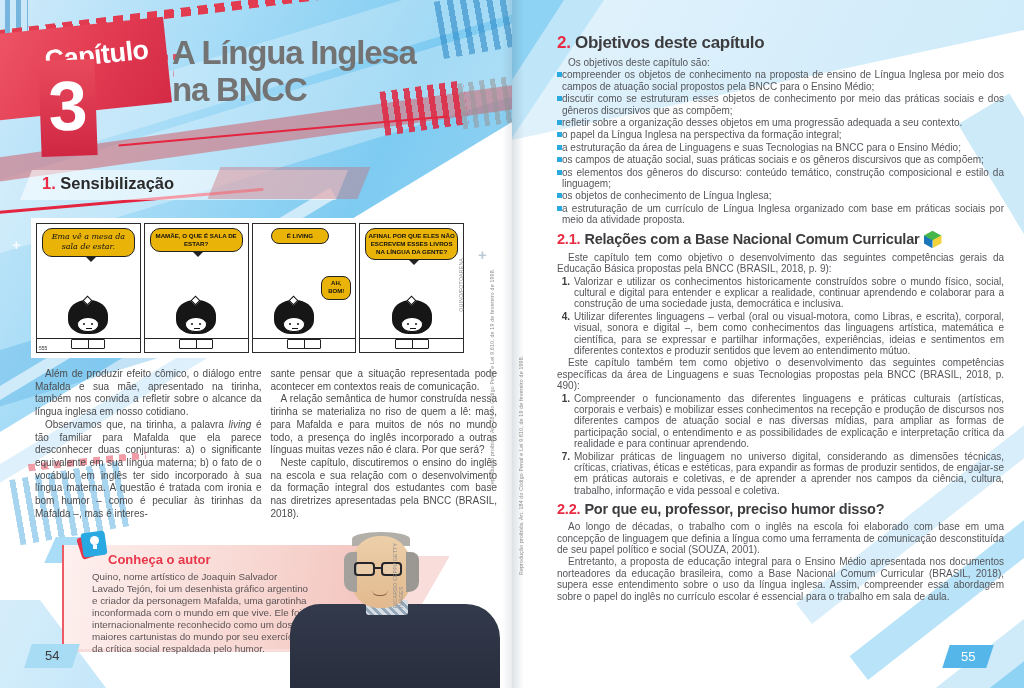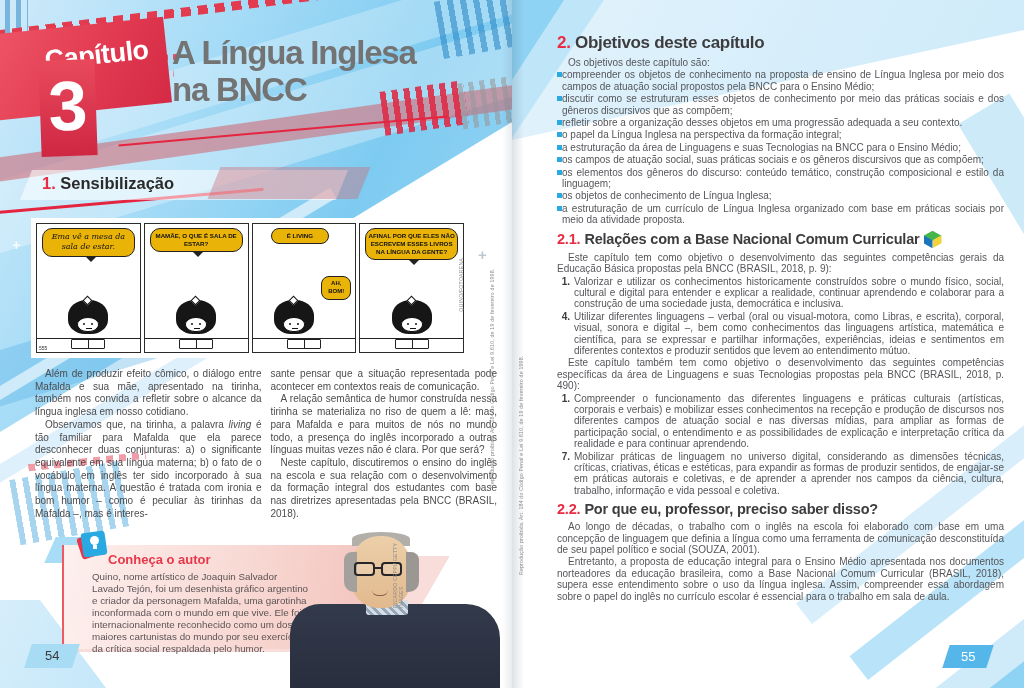--- a/index.html
+++ b/index.html
@@ -388,21 +388,21 @@
           <span class="n">1.</span>
           <span class="t">Compreender o funcionamento das diferentes linguagens e práticas culturais (artísticas, corporais e verbais) e mobilizar esses conhecimentos na recepção e produção de discursos nos diferentes campos de atuação social e nas diversas mídias, para ampliar as formas de participação social, o entendimento e as possibilidades de explicação e interpretação crítica da realidade e para continuar aprendendo.</span>
         </div>
       <div class="numitem">
           <span class="n">7.</span>
           <span class="t">Mobilizar práticas de linguagem no universo digital, considerando as dimensões técnicas, críticas, criativas, éticas e estéticas, para expandir as formas de produzir sentidos, de engajar-se em práticas autorais e coletivas, e de aprender a aprender nos campos da ciência, cultura, trabalho, informação e vida pessoal e coletiva.</span>
         </div>
 
       <div class="h3row">
         <span class="red">2.2.</span>
-        <span>Por que eu, professor, preciso saber disso?</span>
+        <span>Por que eu, professor, preciso humor disso?</span>
       </div>
       <p>Ao longo de décadas, o trabalho com o inglês na escola foi elaborado com base em uma concepção de linguagem que definia a língua como uma ferramenta de comunicação desconstituída de seu papel político e social (SOUZA, 2001).</p>
       <p>Entretanto, a proposta de educação integral para o Ensino Médio apresentada nos documentos norteadores da educação brasileira, como a Base Nacional Comum Curricular (BRASIL, 2018), supera esse entendimento sobre o uso da língua inglesa. Assim, compreender essa abordagem sobre o papel do inglês no currículo escolar é essencial para o trabalho em sala de aula.</p>
     </div>
 
     <div class="pagenum-55"><span>55</span></div>
   </div>
 </div>
 
 </body></html>

